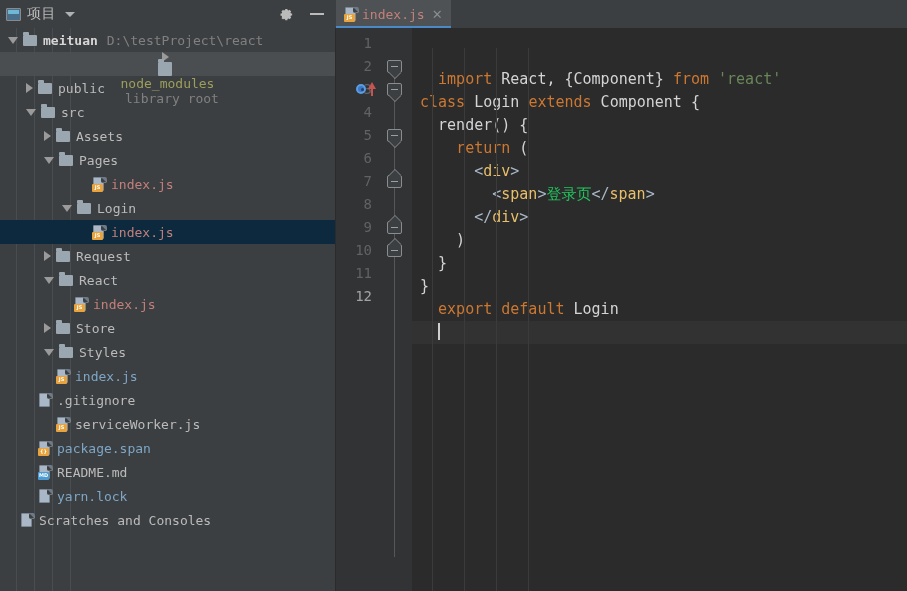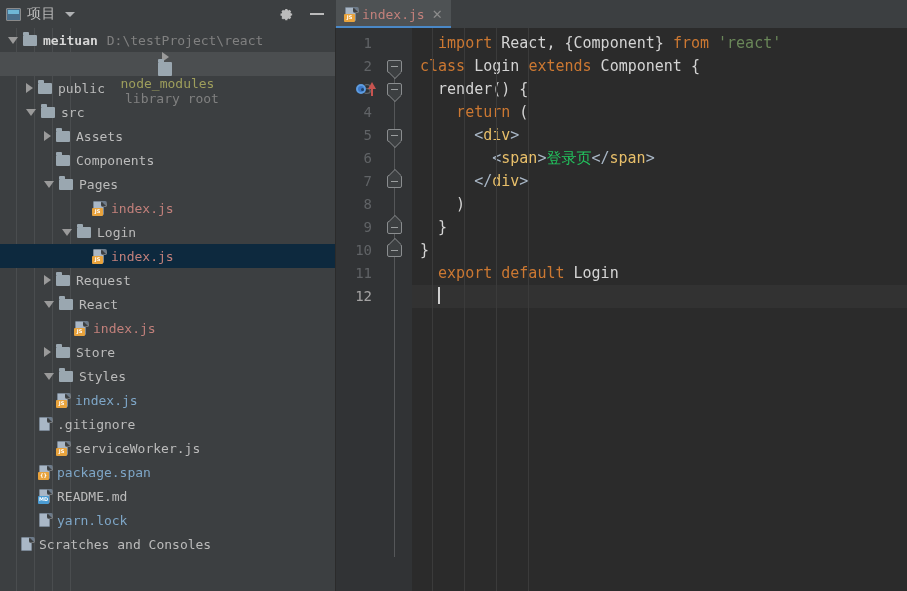--- a/index.html
+++ b/index.html
@@ -175,21 +175,21 @@
   }
   .uparrow {
     position:absolute; left:19px; top:4px; width:0;height:0;
     border-left:4px solid transparent; border-right:4px solid transparent;
     border-bottom:7px solid #C75450;
   }
   .uparrow:after {
     content:""; position:absolute; left:-1px; top:7px; width:2px; height:7px; background:#C75450;
   }
 
-  .code { flex:1; position:relative; padding-top:4px; overflow:hidden; }
+  .code { flex:1; position:relative; padding-top:20px; overflow:hidden;margin-top:20px; }
   .cline {
     height:23px; line-height:23px; font-size:15px; white-space:pre;
     font-family:"DejaVu Sans Mono", monospace; color:#A9B7C6; padding-left:8px;
   }
   .cline.cur { background:#323232; }
   .kw   { color:#CC7832; }
   .str  { color:#6A8759; }
   .tag  { color:#E8BF6A; }
   .punc { color:#A9B7C6; }
   .idn  { color:#D4D4D4; }
@@ -266,26 +266,20 @@
           <span style="width: 26px; flex: 0 0 auto;"></span>
           <span class="arrow open"></span>
           <span class="folder"></span>
           <span class="label ">src</span>
         </div>
         <div class="row">
           <span style="width: 44px; flex: 0 0 auto;"></span>
           <span class="arrow closed"></span>
           <span class="folder"></span>
           <span class="label ">Assets</span>
-        </div>
-        <div class="row">
-          <span style="width: 44px; flex: 0 0 auto;"></span>
-          <span class="arrow none"></span>
-          <span class="folder"></span>
-          <span class="label ">Components</span>
         </div>
         <div class="row">
           <span style="width: 44px; flex: 0 0 auto;"></span>
           <span class="arrow open"></span>
           <span class="folder"></span>
           <span class="label ">Pages</span>
         </div>
         <div class="row">
           <span style="width: 80px; flex: 0 0 auto;"></span>
           <span class="arrow none"></span>

